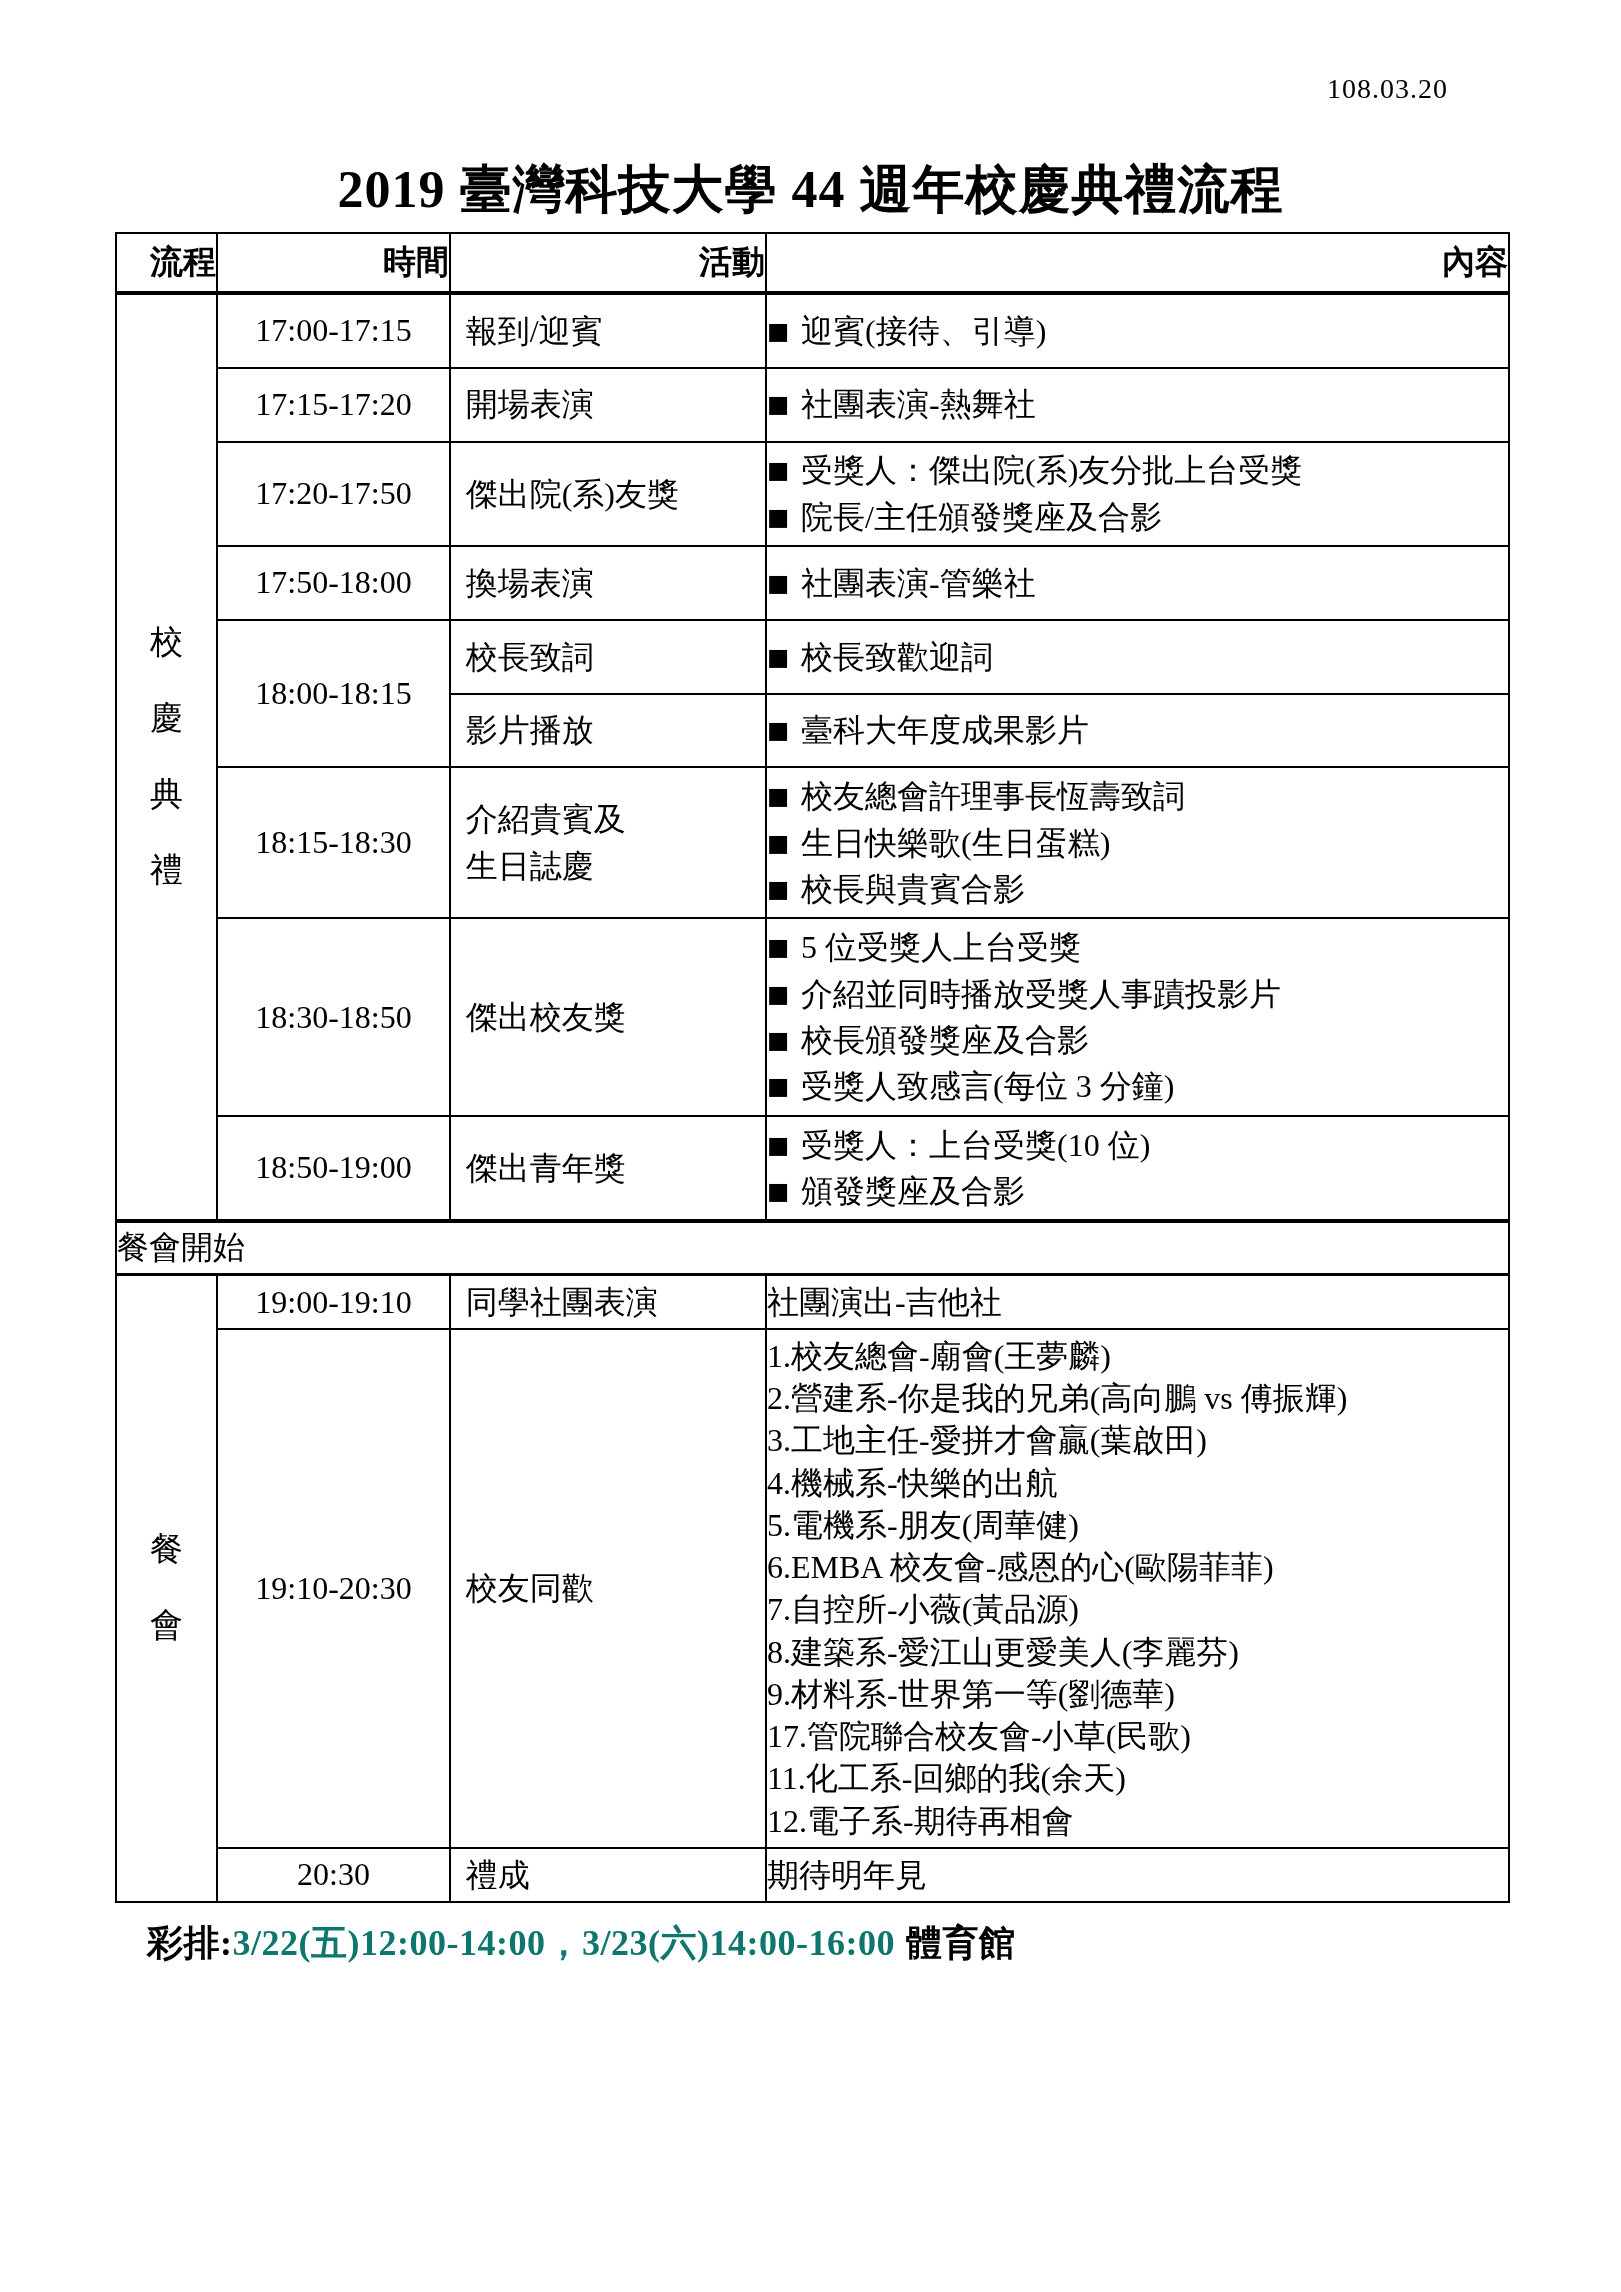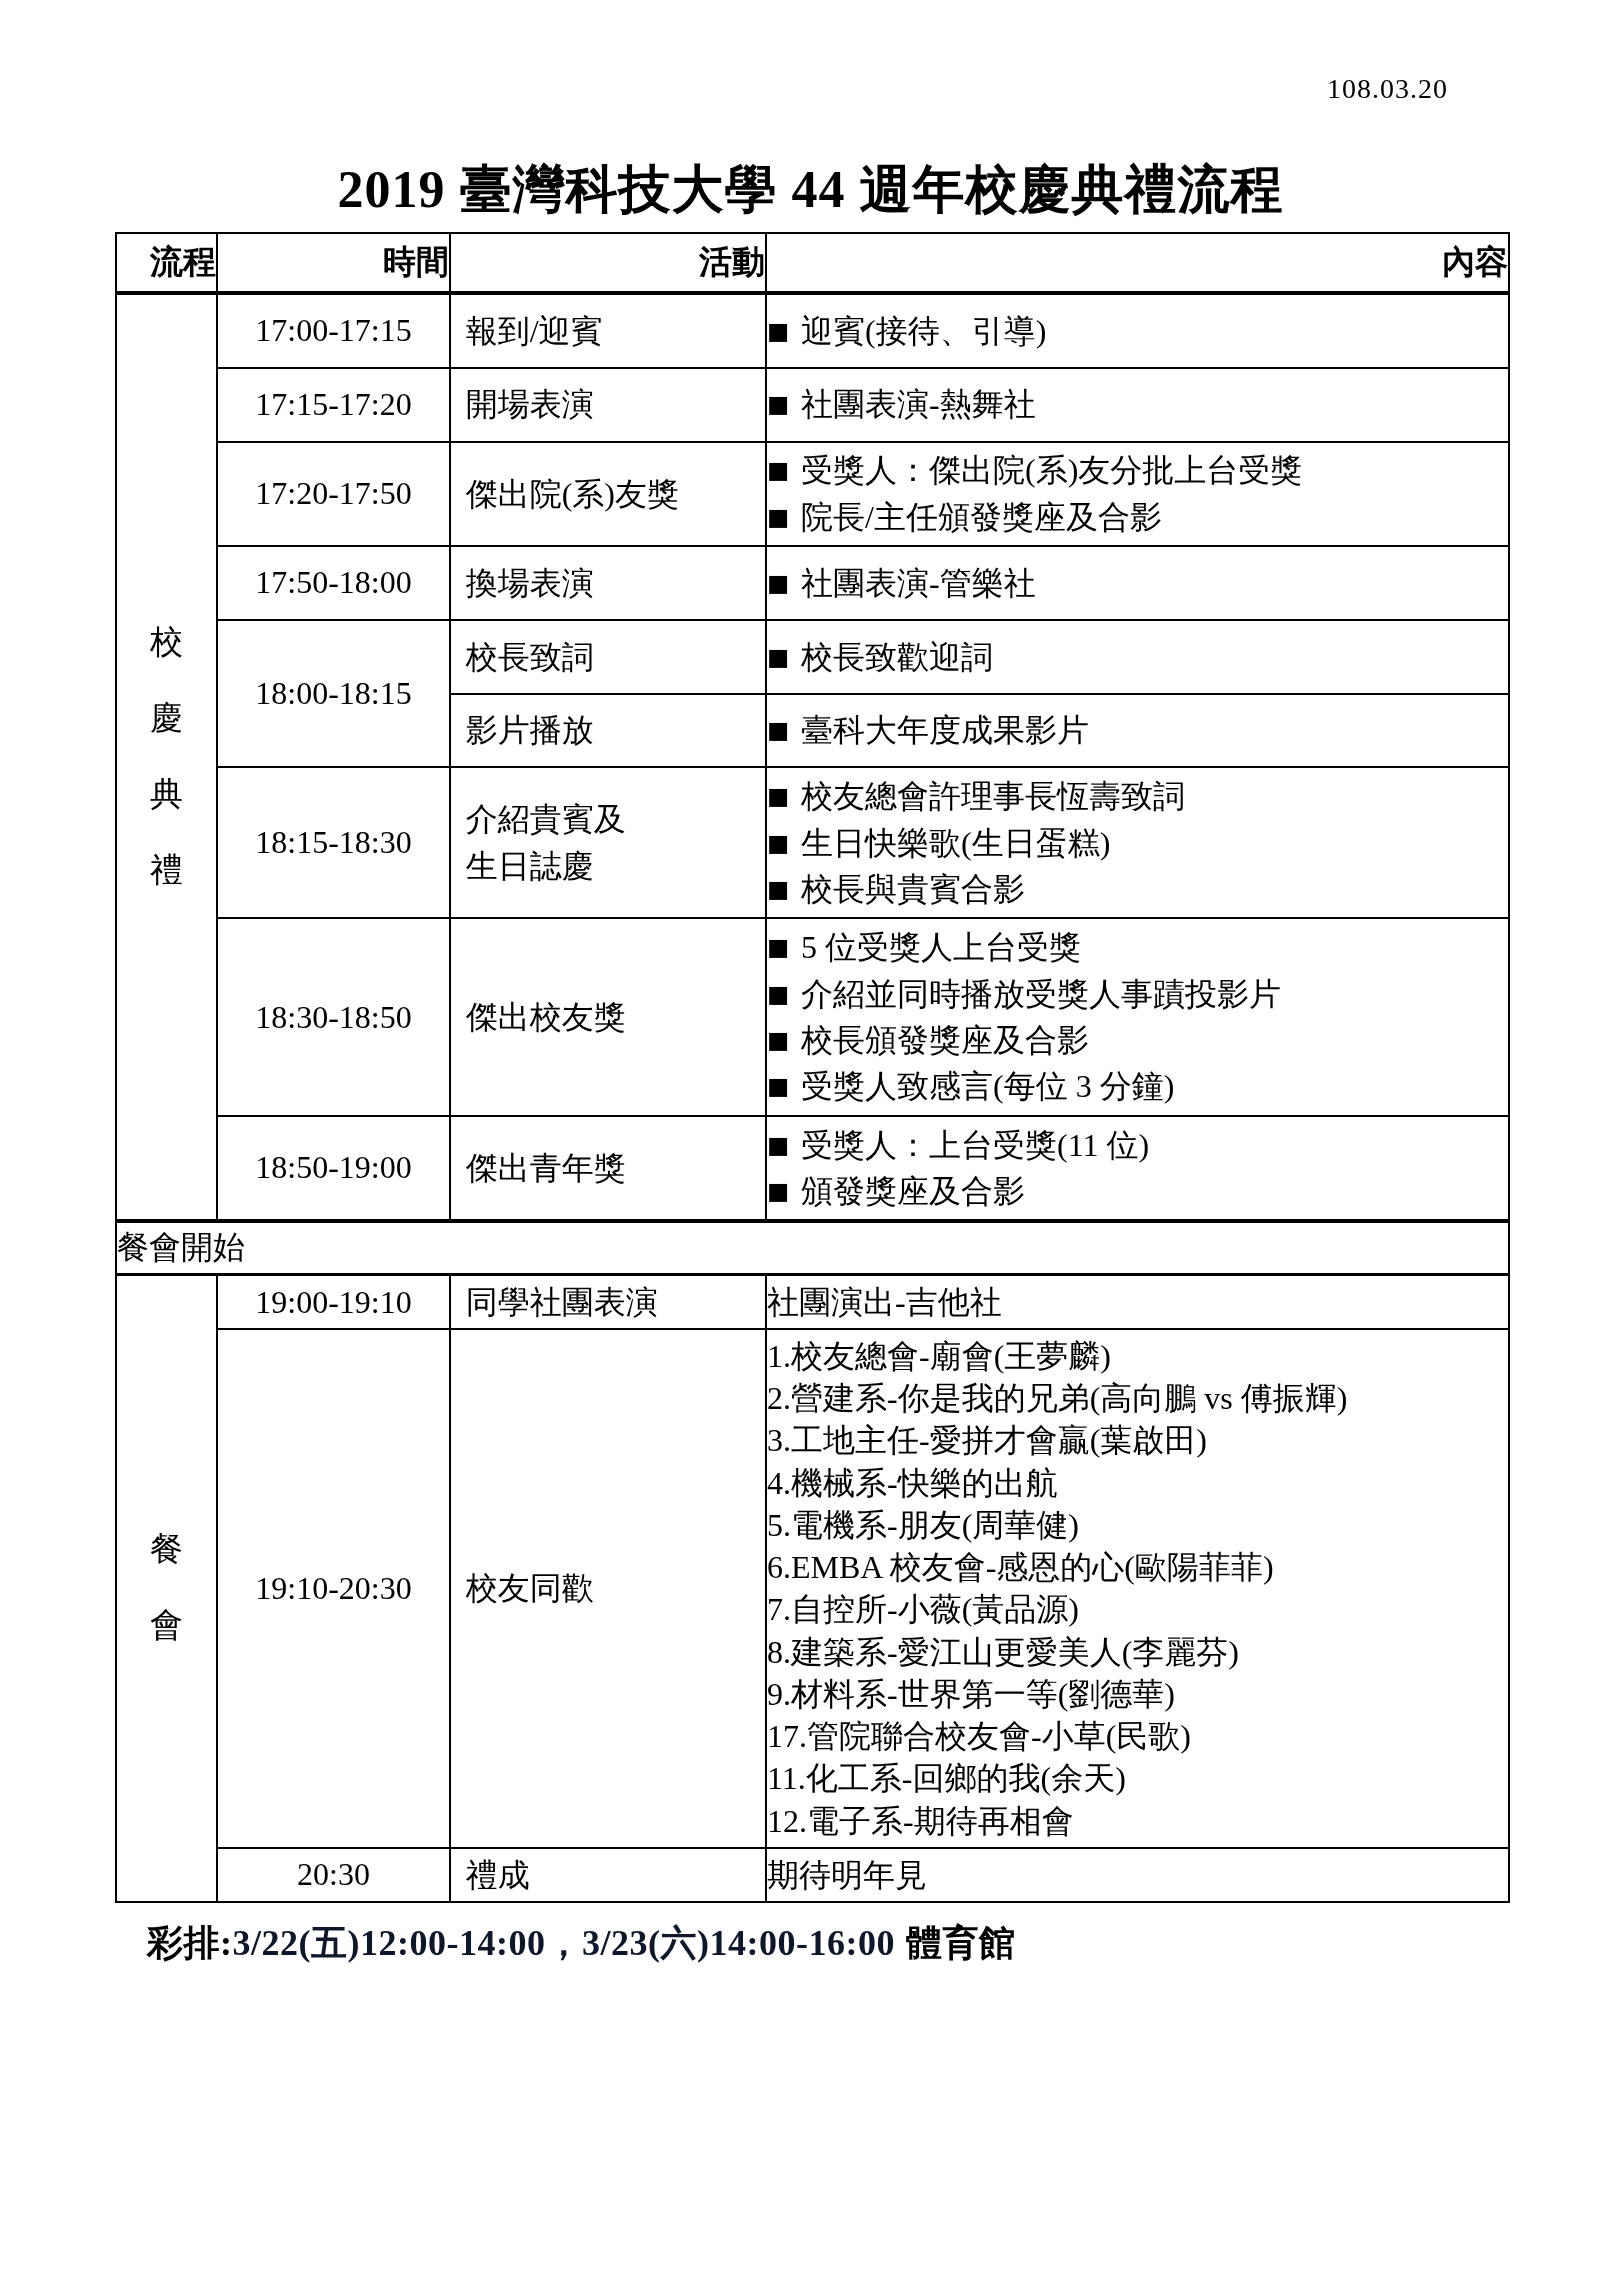--- a/index.html
+++ b/index.html
@@ -201,21 +201,21 @@
               <div class="content-line"><span class="bullet">■</span><span>校長頒發獎座及合影</span></div>
               <div class="content-line"><span class="bullet">■</span><span>受獎人致感言(每位 3 分鐘)</span></div>
             </td>
           </tr>
           <tr class="row-snug">
             <td class="time-cell cell-pad">18:50-19:00</td>
             <td class="activity-cell cell-pad">
               <div class="activity-line">傑出青年獎</div>
             </td>
             <td class="content-cell cell-pad">
-              <div class="content-line"><span class="bullet">■</span><span>受獎人：上台受獎(11 位)</span></div>
+              <div class="content-line"><span class="bullet">■</span><span>受獎人：上台受獎(10 位)</span></div>
               <div class="content-line"><span class="bullet">■</span><span>頒發獎座及合影</span></div>
             </td>
           </tr>
           <tr class="divider-row">
             <td class="divider-cell" colspan="4">餐會開始</td>
           </tr>
           <tr class="sec-banquet row-snug">
             <td class="process-cell" rowspan="3">
               <span class="process-label">餐會</span>
             </td>
@@ -254,17 +254,17 @@
             </td>
             <td class="content-cell cell-pad">
               <div class="content-line"><span>期待明年見</span></div>
             </td>
           </tr>
         </tbody>
     </table>
   </div>
 
   <div class="rehearsal-note">
-    <span class="prefix">彩排:</span><span class="highlight" style="color: #0f172a;">3/22(五)12:00-14:00，3/23(六)14:00-16:00</span><span class="suffix">體育館</span>
+    <span class="prefix">彩排:</span><span class="highlight" style="color: #0f766e;">3/22(五)12:00-14:00，3/23(六)14:00-16:00</span><span class="suffix">體育館</span>
   </div>
 
 </div>
 
 
 </body></html>

